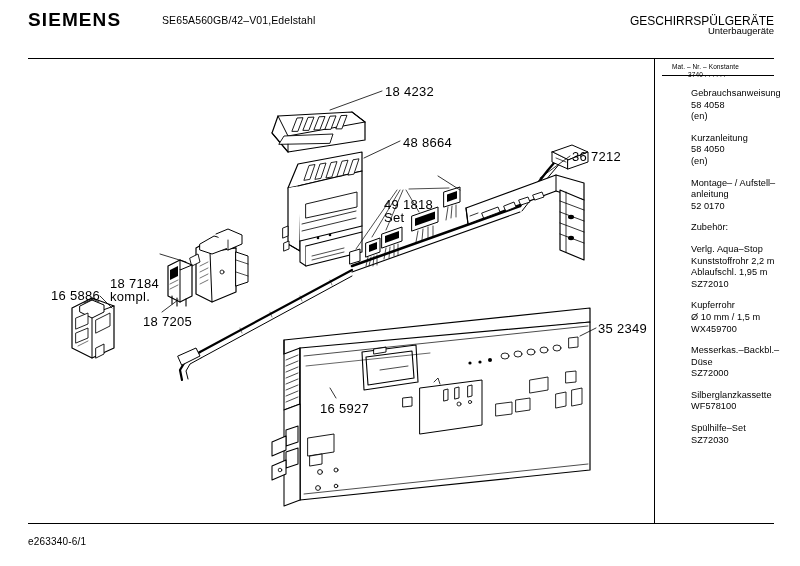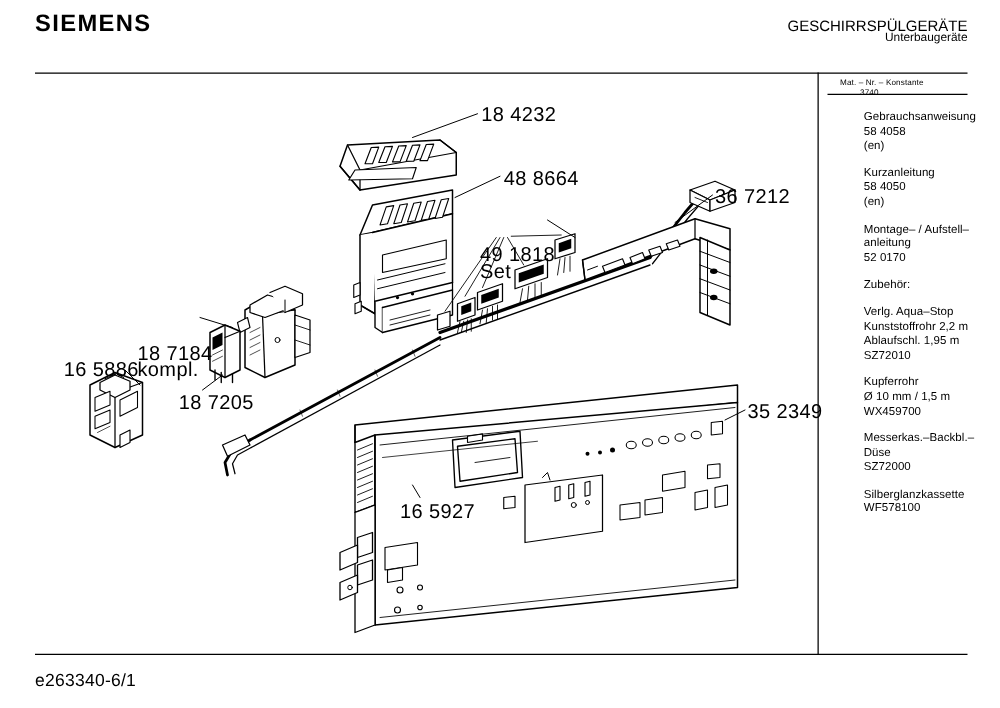--- a/index.html
+++ b/index.html
@@ -85,21 +85,21 @@
     top: 75px;
     width: 112px;
     height: 0;
     border-top: 1px solid #000;
   }
 
   .footer-code {
     position: absolute;
     left: 28px;
     top: 536px;
-    font-size: 14px;
+    font-size: 10px;
     letter-spacing: 0.2px;
   }
 
   
   .side-mat-head {
     position: absolute;
     left: 672px;
     top: 63px;
     font-size: 6.5px;
     letter-spacing: 0.1px;
@@ -134,35 +134,36 @@
   .draw {
     position: absolute;
     left: 0;
     top: 0;
     width: 800px;
     height: 566px;
     pointer-events: none;
   }
   .calloutlbl {
     position: absolute;
-    font-size: 16px;
+    font-size: 13px;
     letter-spacing: 0.3px;
     white-space: nowrap;
   }
   .calloutlbl.two {
     line-height: 12.5px;
     margin-top: 32px;
   }
 </style>
 </head>
 <body>
 
 <div id="page">
 
   <div class="brand">SIEMENS</div>
+  <div class="model-id">SE65A560GB/42–V01,Edelstahl</div>
   <div class="cat-title">GESCHIRRSPÜLGERÄTE</div>
   <div class="cat-sub">Unterbaugeräte</div>
 
   <div class="rule-top"></div>
   <div class="rule-bottom"></div>
   <div class="rule-side-vert"></div>
   <div class="rule-side-inner"></div>
 
   <div class="footer-code">e263340-6/1</div>
 
@@ -199,20 +200,24 @@
         <div class="side-line">WX459700</div>
       </div>
       <div class="side-block">
         <div class="side-line">Messerkas.–Backbl.–</div>
         <div class="side-line">Düse</div>
         <div class="side-line">SZ72000</div>
       </div>
       <div class="side-block">
         <div class="side-line">Silberglanzkassette</div>
         <div class="side-line">WF578100</div>
+      </div>
+      <div class="side-block">
+        <div class="side-line">Spülhilfe–Set</div>
+        <div class="side-line">SZ72030</div>
       </div>
     </div>
 
   <svg class="draw" viewBox="0 0 800 566">
     <g fill="none" stroke="#000" stroke-width="1" stroke-linejoin="round" stroke-linecap="round">
 
       <g>
         <path d="M272 133 L278 116 L352 112 L365 122 L365 140 L288 152 Z" fill="#fff" stroke-width="1.2"></path>
         <path d="M272 133 L288 152"></path>
         <path d="M278 116 L288 136 L365 122"></path>

